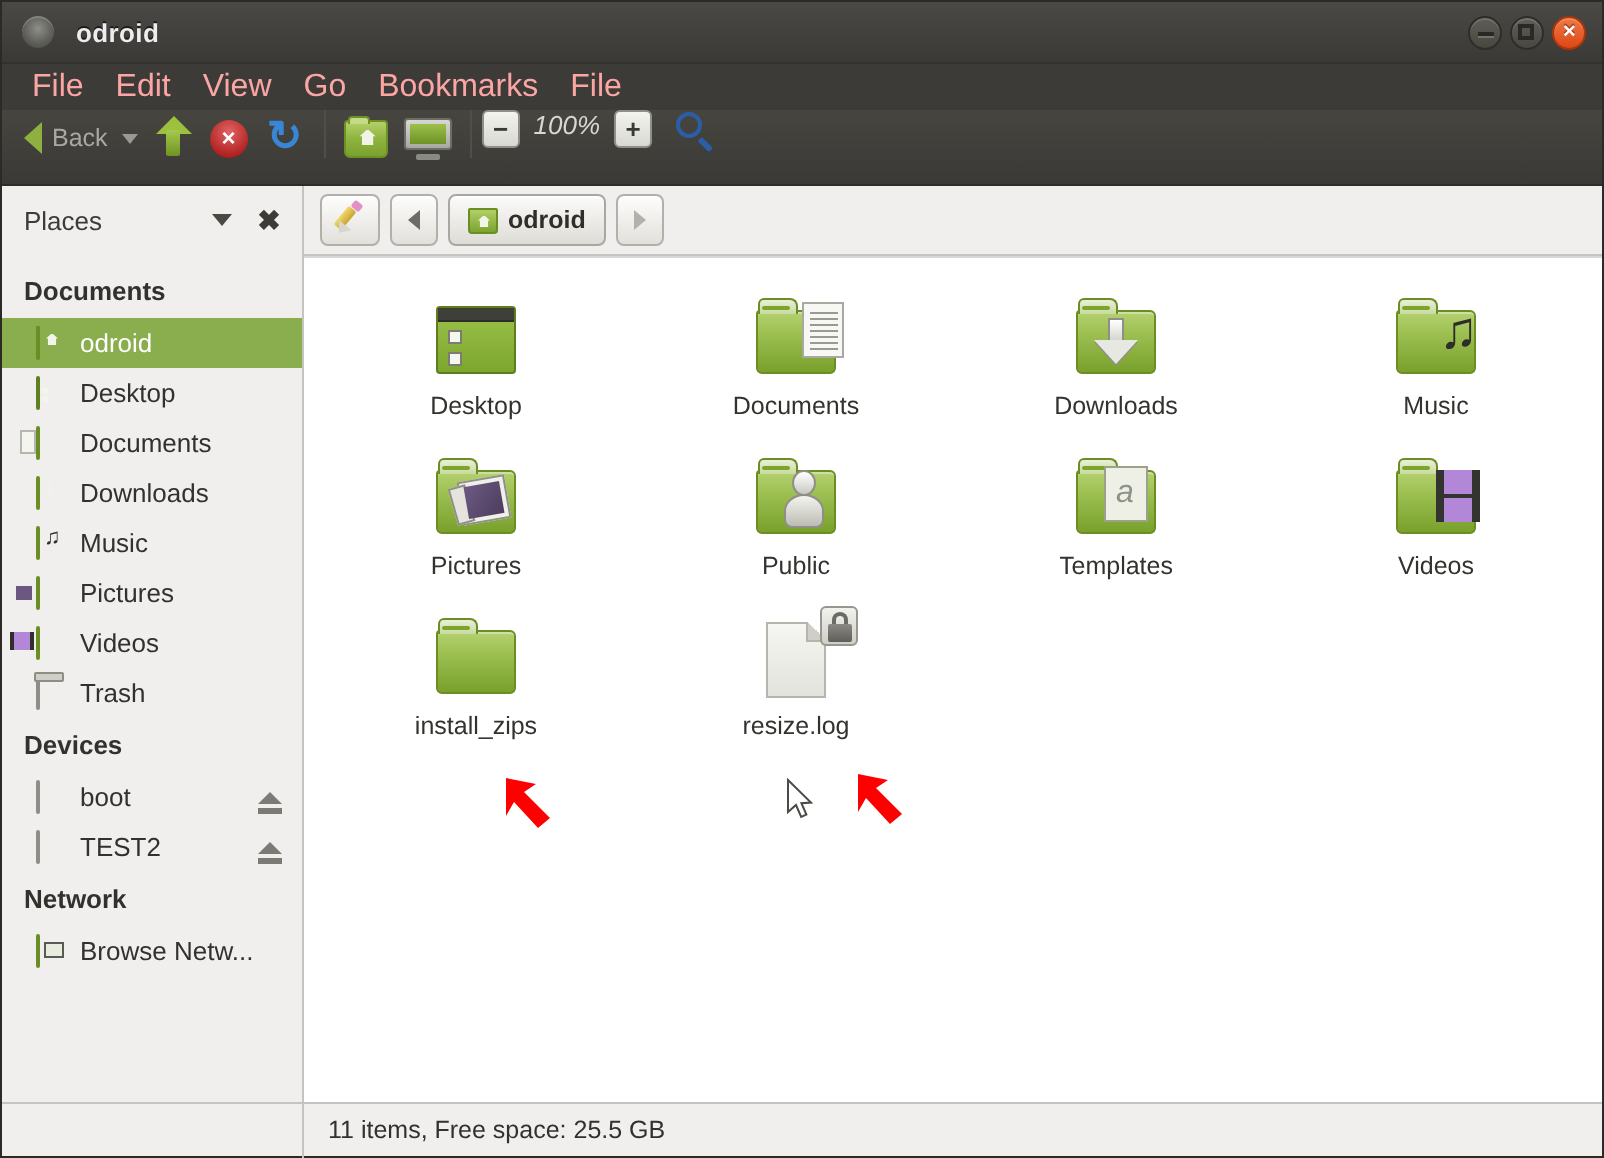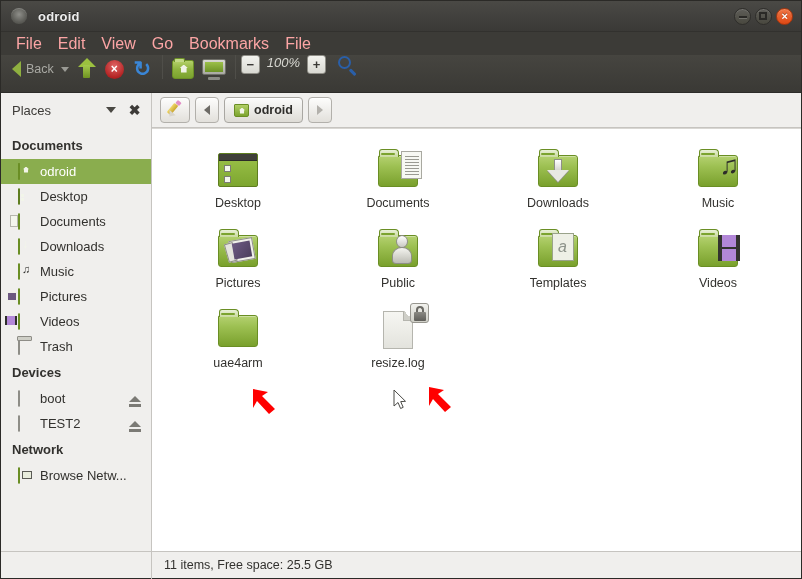--- a/index.html
+++ b/index.html
@@ -839,27 +839,27 @@
         <div class="cell">
           <span class="bigicon">
             <span class="folder"></span>
             <span class="folder-ov ov-film">
                 <span class="mid"></span>
               </span>
           </span>
           <span class="name">Videos</span>
         </div>
 
-
         <div class="cell">
           <span class="bigicon">
             <span class="folder"></span>
           </span>
-          <span class="name">uae4arm</span>
-        </div>
+          <span class="name">install_zips</span>
+        </div>
+
 
         <div class="cell">
           <span class="bigicon">
             <span class="doc-file">
                 <span class="fold"></span>
               </span>
             <span class="lock-badge">
               <span class="shk"></span>
                 <span class="bd"></span>
             </span>

